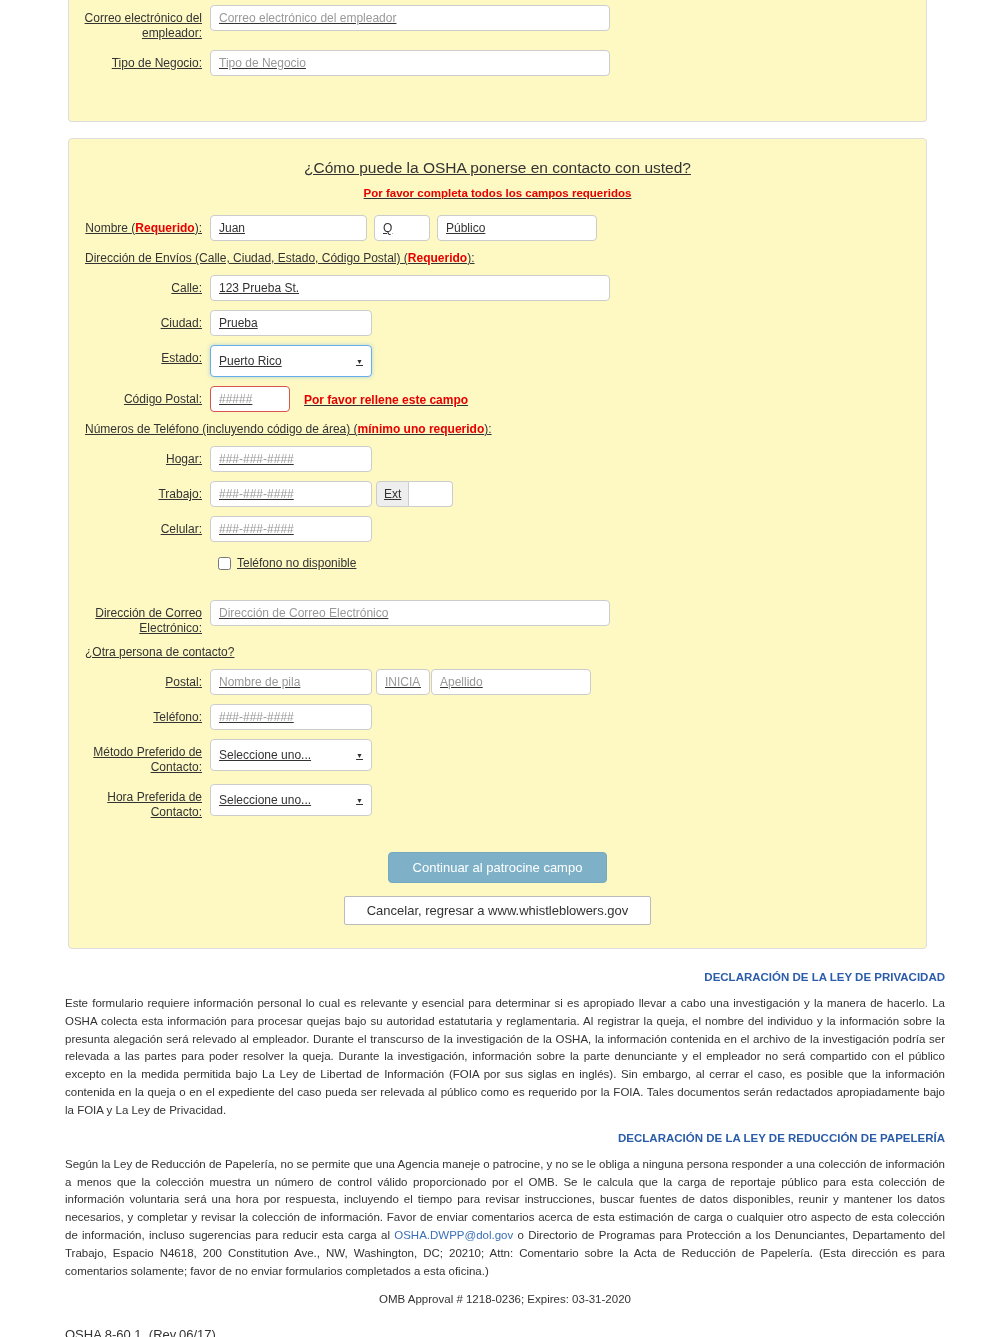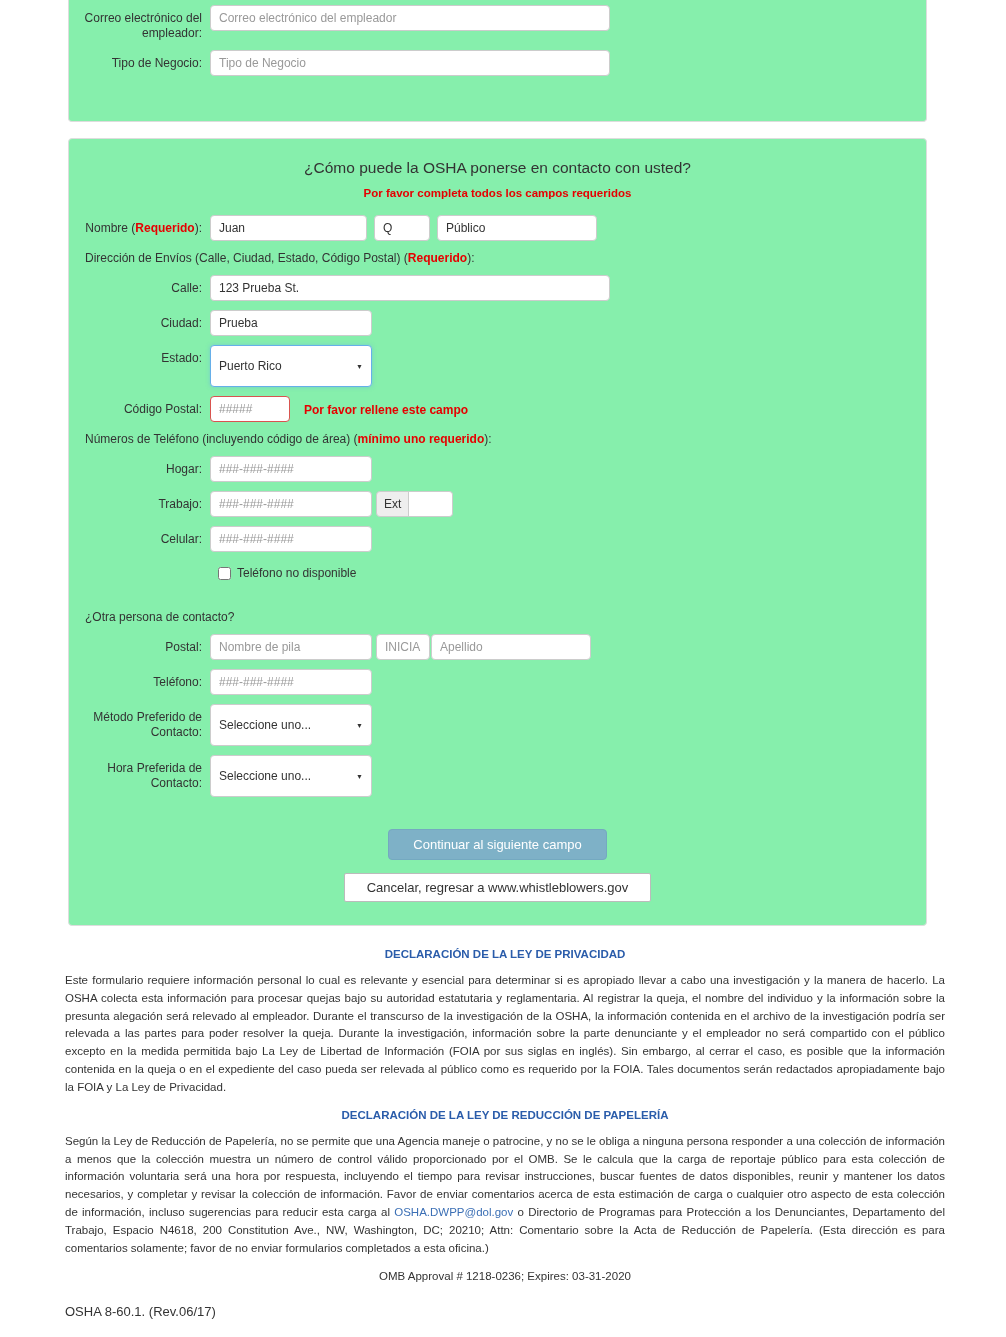--- a/index.html
+++ b/index.html
@@ -1,61 +1,61 @@
 <!DOCTYPE html>
 <html><head>
 <meta charset="utf-8">
 <style>
   * { margin:0; padding:0; box-sizing:border-box; }
   html,body { background:#fff; font-family:"Liberation Sans", sans-serif; color:#333; }
   body { width:1006px; }
 
   .container { width:859px; margin-left:68px; }
-  .panel { background:#86efac; border:1px solid #ddd; border-radius:4px; }
+  .panel { background:#fef9c3; border:1px solid #ddd; border-radius:4px;text-decoration:underline; }
 
   
   .panel-employer { border-top:none; border-radius:0 0 4px 4px; padding:5px 15px 36px 15px; }
 
   .form-row { display:flex; margin-bottom:9px; align-items:flex-start; }
   .lbl { width:118px; text-align:right; font-size:12px; color:#333; padding-top:6px; line-height:1.25; flex-shrink:0; margin-right:8px; }
   .txt { height:26px; border:1px solid #ccc; border-radius:4px; padding:7px 8px; font:12px "Liberation Sans", sans-serif; color:#333; outline:none; background:#fff; }
   .txt::placeholder { color:#999; }
   .w-wide { width:400px; }
   .w-std  { width:162px; }
   .w-zip  { width:80px; }
 
   
   .panel-contact { margin-top:16px; padding:14px 15px 23px 15px; }
   .section-title { text-align:center; font-size:15.5px; color:#333; margin:6px 0 10px 0; }
   .required-notice { text-align:center; font-size:11.5px; font-weight:bold; color:#e60000; margin-bottom:16px; }
   .inline-heading { font-size:12px; color:#333; margin:10px 0 10px 1px; }
   .req { color:#e60000; font-weight:bold; }
 
-  .select { display:flex; justify-content:space-between; align-items:center; height:42px; border:1px solid #ccc; border-radius:4px; padding:4px 8px; font-size:12px; color:#333; background:#fff; cursor:pointer; }
+  .select { display:flex; justify-content:space-between; align-items:center; height:32px; border:1px solid #ccc; border-radius:4px; padding:4px 8px; font-size:12px; color:#333; background:#fff; cursor:pointer; }
   .select .caret { font-size:7px; color:#333; margin-left:6px; }
   .select-focus { border-color:#66afe9; box-shadow:0 0 4px rgba(102,175,233,.5); }
 
   .zip-error-input { border-color:#d9534f; }
   .zip-error-msg { font-size:12px; font-weight:bold; color:#e60000; margin-left:14px; padding-top:7px; }
 
   .ext-group { display:flex; margin-left:4px; }
   .ext-addon { height:26px; background:#eee; border:1px solid #ccc; border-radius:4px 0 0 4px; font-size:12px; color:#333; padding:5px 7px; }
   .ext-input { width:44px; border-left:none; border-radius:0 4px 4px 0; }
 
   .chk-row { display:flex; align-items:center; margin:14px 0 30px 134px; }
   .chk-row input { width:13px; height:13px; margin-right:6px; }
   .chk-row span { font-size:12px; color:#333; }
 
   .btn-area { text-align:center; margin-top:32px; }
   .btn-continue { display:inline-block; background:#7eb1c7; color:#fff; font-size:13px; border:1px solid #74a9c0; border-radius:4px; padding:7px 24px; cursor:pointer; }
   .btn-cancel { display:inline-block; background:#fff; color:#333; font-size:13px; border:1px solid #bbb; border-radius:2px; padding:6px 22px; margin-top:13px; cursor:pointer; }
 
   
   .decl { margin:22px 61px 0 65px; }
-  .decl-heading { text-align:center; font-size:11.5px; font-weight:bold; color:#2a5caa; margin:12px 0; }
+  .decl-heading { text-align:right; font-size:11.5px; font-weight:bold; color:#2a5caa; margin:12px 0; }
   .decl-body { font-size:11.5px; color:#333; text-align:justify; line-height:1.55; }
   .decl-link { color:#3b6fb5; text-decoration:none; cursor:pointer; }
   .omb-line { text-align:center; font-size:11.5px; color:#333; margin-top:13px; }
   .form-number { font-size:13px; color:#333; margin-top:22px; padding-right:15px; }
 </style>
 </head>
 <body>
 
 <div class="container">
 
@@ -121,20 +121,24 @@
     <div class="form-row">
       <div class="lbl">Celular:</div>
       <input class="txt w-std" type="text" placeholder="###-###-####" style="">
     </div>
 
     <div class="chk-row">
       <input type="checkbox" style="">
       <span>Teléfono no disponible</span>
     </div>
 
+    <div class="form-row">
+      <div class="lbl">Dirección de Correo Electrónico:</div>
+      <input class="txt w-wide" type="text" placeholder="Dirección de Correo Electrónico" style="">
+    </div>
 
     <div class="inline-heading" style="margin-top:2px">¿Otra persona de contacto?</div>
 
     <div class="form-row">
       <div class="lbl">Postal:</div>
       <input class="txt w-std" type="text" placeholder="Nombre de pila" style="">
       <input class="txt" style="width: 54px; margin-left: 4px;" type="text" placeholder="INICIAL">
       <input class="txt" style="width: 160px; margin-left: 1px;" type="text" placeholder="Apellido">
     </div>
     <div class="form-row">
@@ -150,21 +154,21 @@
     </div>
     <div class="form-row">
       <div class="lbl">Hora Preferida de Contacto:</div>
       <div class="select w-std">
         <span>Seleccione uno...</span>
         <span class="caret">▼</span>
       </div>
     </div>
 
     <div class="btn-area">
-      <div class="btn-continue">Continuar al siguiente campo</div><br>
+      <div class="btn-continue">Continuar al patrocine campo</div><br>
       <div class="btn-cancel">Cancelar, regresar a www.whistleblowers.gov</div>
     </div>
   </div>
 </div>
 
 <div class="decl">
   <div class="decl-heading">DECLARACIÓN DE LA LEY DE PRIVACIDAD</div>
   <div class="decl-body">Este formulario requiere información personal lo cual es relevante y esencial para determinar si es apropiado llevar a cabo una investigación y la manera de hacerlo. La OSHA colecta esta información para procesar quejas bajo su autoridad estatutaria y reglamentaria. Al registrar la queja, el nombre del individuo y la información sobre la presunta alegación será relevado al empleador. Durante el transcurso de la investigación de la OSHA, la información contenida en el archivo de la investigación podría ser relevada a las partes para poder resolver la queja. Durante la investigación, información sobre la parte denunciante y el empleador no será compartido con el público excepto en la medida permitida bajo La Ley de Libertad de Información (FOIA por sus siglas en inglés). Sin embargo, al cerrar el caso, es posible que la información contenida en la queja o en el expediente del caso pueda ser relevada al público como es requerido por la FOIA. Tales documentos serán redactados apropiadamente bajo la FOIA y La Ley de Privacidad.</div>
 
   <div class="decl-heading">DECLARACIÓN DE LA LEY DE REDUCCIÓN DE PAPELERÍA</div>

